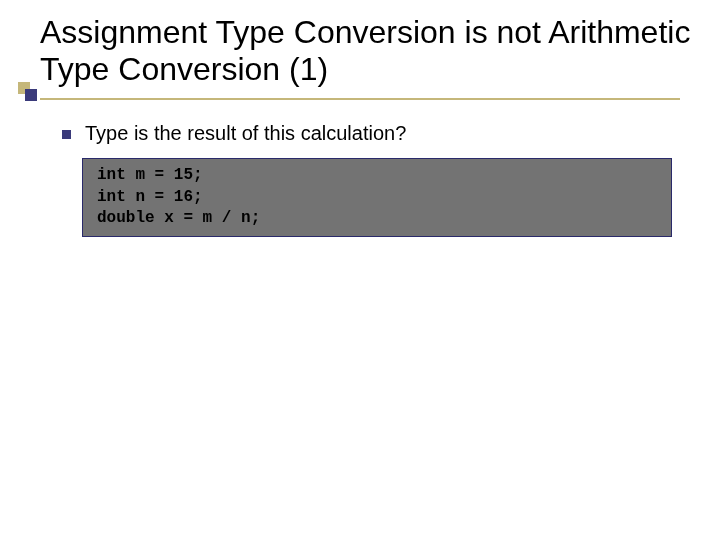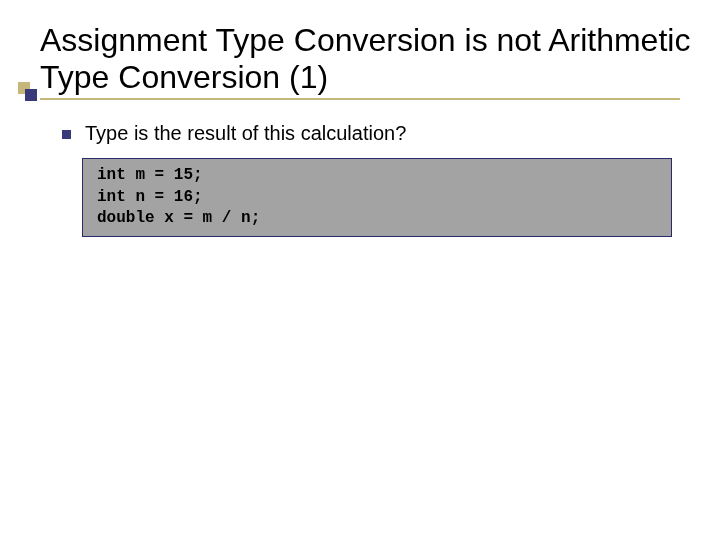--- a/index.html
+++ b/index.html
@@ -21,21 +21,20 @@
     position: absolute;
     left: 40px;
     top: 14px;
     right: 20px;
   }
   .title-text {
     font-size: 32px;
     line-height: 1.15;
     color: #000000;
     font-weight: 400;
-    margin-top: 8px;
   }
   .title-ornament {
     position: absolute;
     left: 18px;
     top: 82px;
     width: 24px;
     height: 18px;
   }
   .title-ornament .sq-a {
     position: absolute;
@@ -80,21 +79,21 @@
   .bullet-text {
     font-size: 20px;
     color: #000000;
   }
   .code-box {
     position: absolute;
     left: 82px;
     top: 158px;
     width: 590px;
     box-sizing: border-box;
-    background: #a3a3a3;
+    background: #737373;
     border: 1px solid #2a2a6a;
     padding: 6px 10px 6px 14px;
     font-family: "Courier New", Courier, monospace;
     font-size: 16px;
     font-weight: bold;
     line-height: 1.35;
     color: #000000;
     white-space: pre;
   }
 </style>

